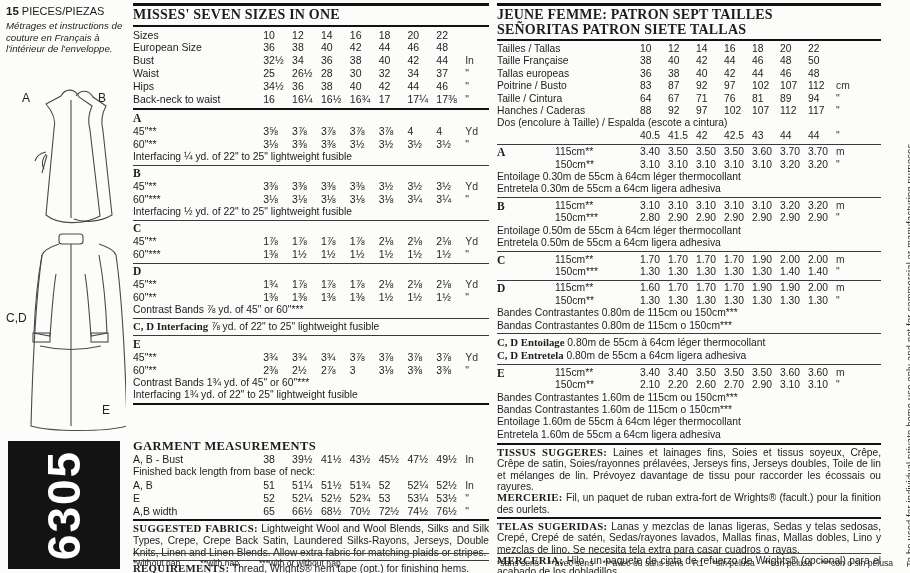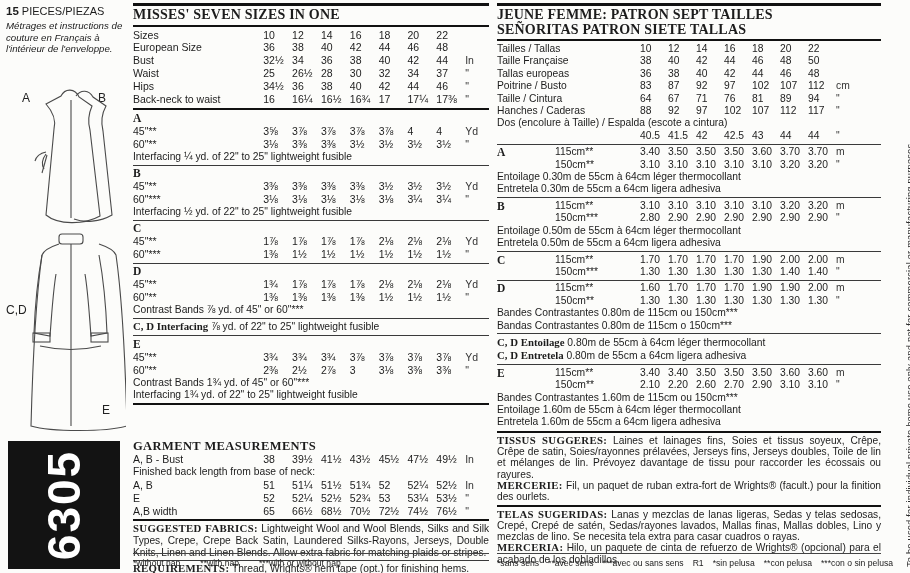--- a/index.html
+++ b/index.html
@@ -51,21 +51,21 @@
   
   #pieces-line { font-size:11px; line-height:13px; }
   #pieces-line b { font-size:11.5px; }
   #note-fr { font-size:9.7px; line-height:11.6px; margin-top:2px; color:#222;font-style:italic; }
   .sketch { position:absolute; }
   #sketch-ab { left:10px; top:75px; }
   #sketch-cde { left:8px; top:225px; }
   .view-label { position:absolute; font-size:12px; font-weight:bold; color:#222; }
   #label-a { left:16px; top:86px; font-weight:normal; }
   #label-b { left:92px; top:86px; font-weight:normal; }
-  #label-cd { left:0px; top:298px; font-weight:normal; }
+  #label-cd { left:0px; top:306px; font-weight:normal; }
   #label-e { left:96px; top:398px; font-weight:normal; }
   svg path, svg rect, svg line { stroke:#4a4a4a; stroke-width:1.1; fill:none; }
 
   #num-box { position:absolute; left:2px; top:436px; width:112px; height:128px;
     background:#131313; display:flex; align-items:center; justify-content:center; }
   #num-box span { transform:rotate(-90deg); color:#fff; font-weight:bold;
     font-size:46px; letter-spacing:2px; }
 
   #edge-text { position:absolute; left:905px; top:567px; width:0; height:0; }
   #edge-text span { display:block; transform:rotate(-90deg); transform-origin:0 0;
@@ -569,20 +569,21 @@
         <span class="val">2.10</span>
         <span class="val">2.20</span>
         <span class="val">2.60</span>
         <span class="val">2.70</span>
         <span class="val">2.90</span>
         <span class="val">3.10</span>
         <span class="val">3.10</span>
         <span class="unit">"</span>
       </div>
       <div class="note">Bandes Contrastantes 1.60m de 115cm ou 150cm***</div>
+      <div class="note">Bandas Contrastantes 1.60m de 115cm o 150cm***</div>
       <div class="note">Entoilage 1.60m de 55cm à 64cm léger thermocollant</div>
       <div class="note">Entretela 1.60m de 55cm a 64cm ligera adhesiva</div>
       <div class="rule thick"></div>
       <div class="para"><b class="plead">TISSUS SUGGERES:</b> Laines et lainages fins, Soies et tissus soyeux, Crêpe, Crêpe de satin, Soies/rayonnes prélavées, Jerseys fins, Jerseys doubles, Toile de lin et mélanges de lin. Prévoyez davantage de tissu pour raccorder les écossais ou rayures.</div>
       <div class="para"><b class="plead">MERCERIE:</b> Fil, un paquet de ruban extra-fort de Wrights® (facult.) pour la finition des ourlets.</div>
       <div class="rule thick"></div>
       <div class="para"><b class="plead">TELAS SUGERIDAS:</b> Lanas y mezclas de lanas ligeras, Sedas y telas sedosas, Crepé, Crepé de satén, Sedas/rayones lavados, Mallas finas, Mallas dobles, Lino y mezclas de lino. Se necesita tela extra para casar cuadros o rayas.</div>
       <div class="para"><b class="plead">MERCERIA:</b> Hilo, un paquete de cinta de refuerzo de Wrights® (opcional) para el acabado de los dobladillos.</div>
     </div>
   <div class="footnote" id="right-foot">

